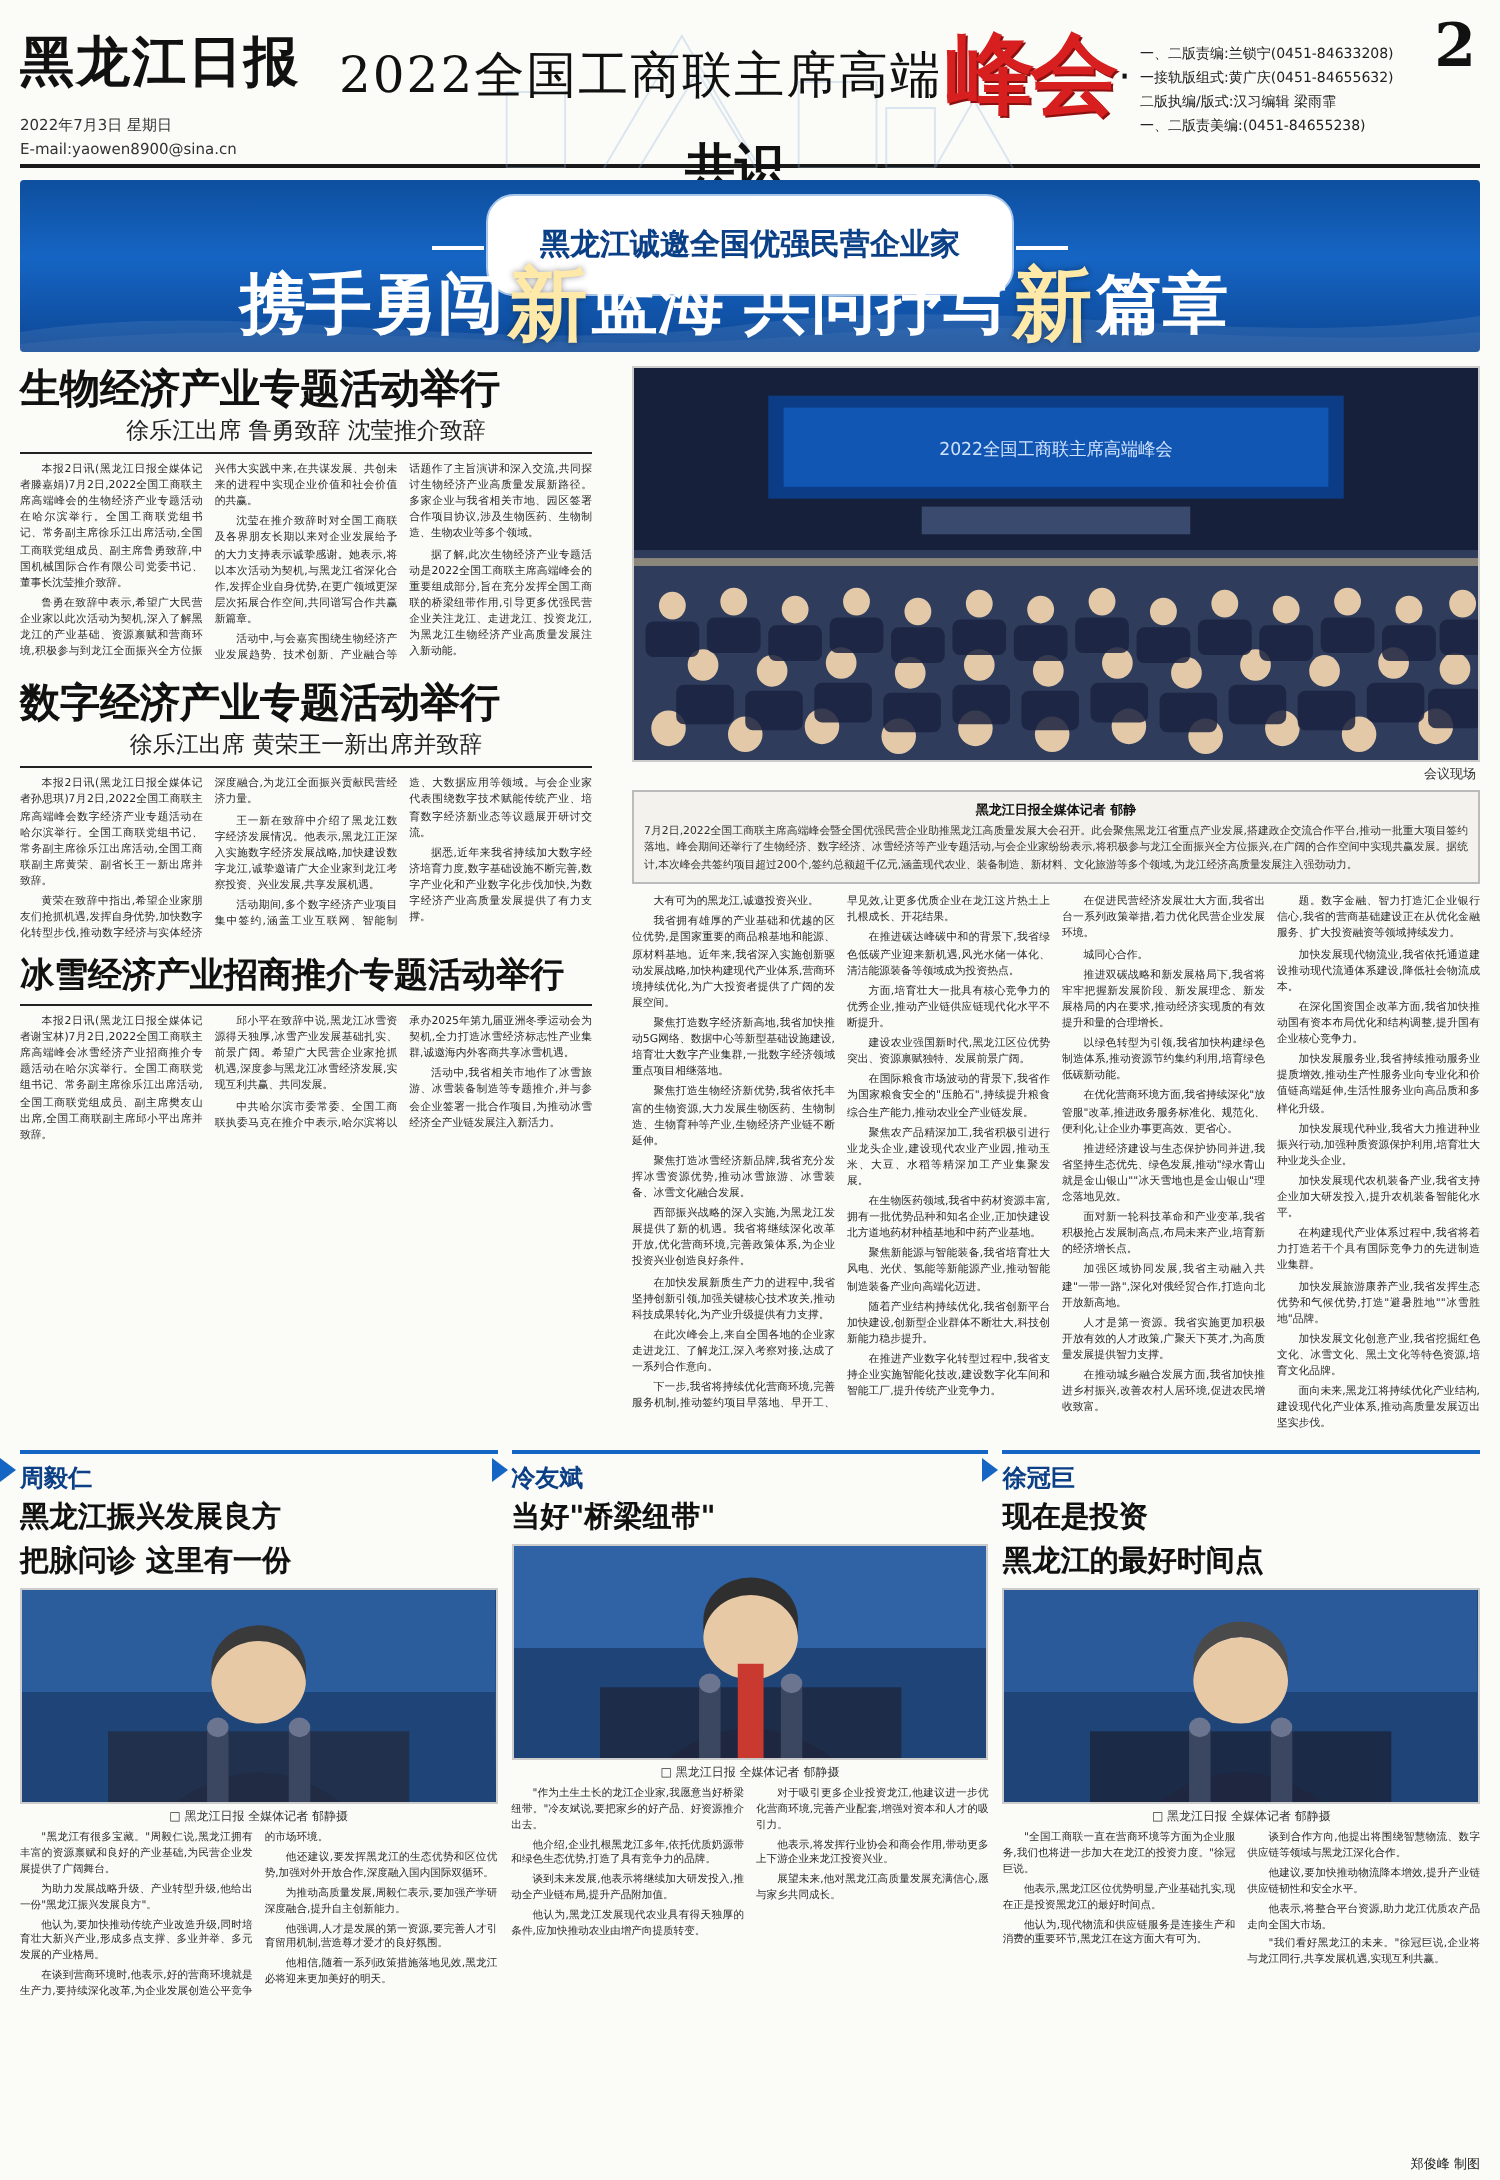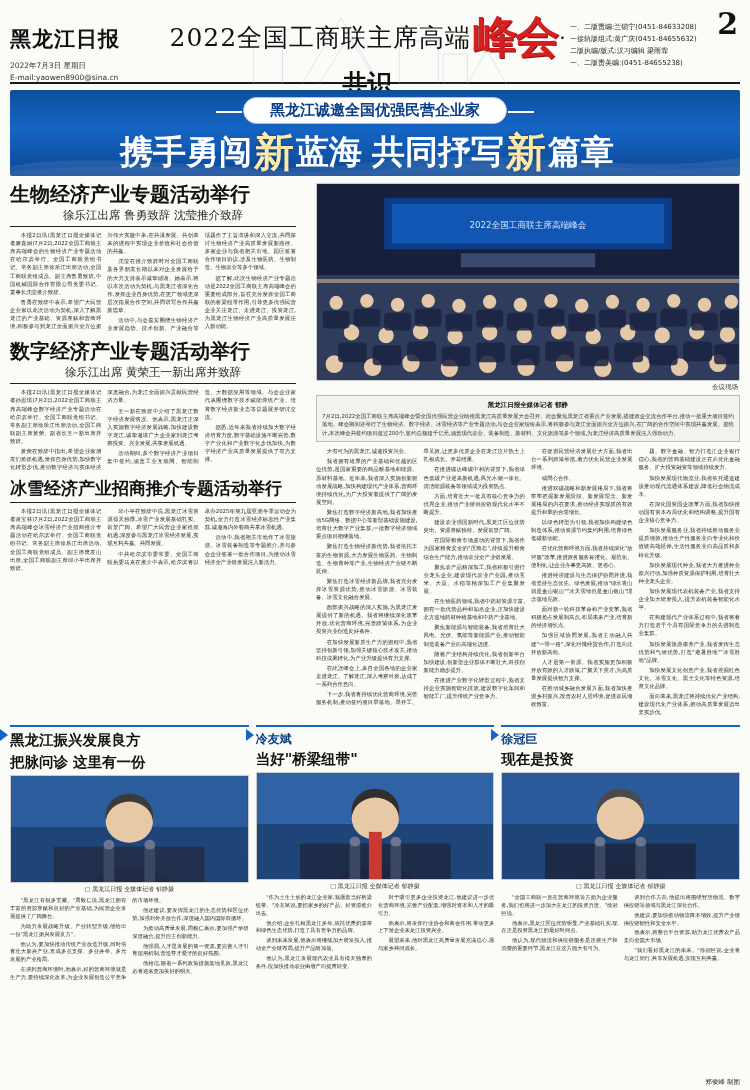--- a/index.html
+++ b/index.html
@@ -17,22 +17,22 @@
   
   .masthead {
     position:relative;
     height:78px;
     border-bottom:2px solid #1a1a1a;
     display:flex; align-items:flex-start;
   }
   .mast-left { width:155px; padding-top:4px; font-size:8px; line-height:1.6; color:#222; }
   .mast-logo {
     font-family:"DejaVu Serif", serif;
-    font-size:21px; font-weight:bold; letter-spacing:1px;
-    color:#111; margin-bottom:4px;margin-top:12px;
+    font-size:27px; font-weight:bold; letter-spacing:1px;
+    color:#111; margin-bottom:4px;
   }
   .mast-left .mrow { font-size:7.5px; color:#333; }
   .mast-center {
     flex:1; position:relative; text-align:center; padding-top:2px;
   }
   .mast-title-cn {
     font-family:"DejaVu Serif", serif;
     font-size:25px; font-weight:normal; letter-spacing:1px; color:#111;
     display:inline-block; vertical-align:middle;
   }
@@ -69,21 +69,21 @@
     height:86px;
     background:linear-gradient(180deg,#0e4f9e 0%, #1565c4 45%, #0d4795 100%);
     border-radius:2px;
     overflow:hidden;
   }
   .banner .ribbon {
     position:absolute; left:50%; top:7px; transform:translateX(-50%);
     background:#ffffff; color:#0b3f86;
     font-family:"DejaVu Serif", serif;
     font-weight:bold; font-size:15px;
-    padding:3px 26px; border-radius:14px;
+    padding:15px 26px; border-radius:14px;
     border:1px solid #a8c6ea;
     white-space:nowrap;
   }
   .banner .ribbon::before, .banner .ribbon::after {
     content:""; position:absolute; top:50%; width:26px; height:2px; background:#ffffff;
   }
   .banner .ribbon::before { left:-28px; }
   .banner .ribbon::after { right:-28px; }
   .banner-main {
     position:absolute; left:0; right:16px; top:35px;
@@ -406,20 +406,21 @@
           <p>面向未来,黑龙江将持续优化产业结构,建设现代化产业体系,推动高质量发展迈出坚实步伐。</p>
         </div>
 
       </div>
     </div>
 
     <div class="cards">
 
       <div class="card">
         <div class="card-arrow"></div>
+        <div class="card-name">周毅仁</div>
         <div class="card-quote">黑龙江振兴发展良方</div>
         <div class="card-quote">把脉问诊 这里有一份</div>
         <div class="card-photo">
           <svg width="100%" height="100%" viewBox="0 0 220 108" preserveAspectRatio="none">
             <rect width="220" height="108" fill="#1e4478"></rect>
             <rect x="0" y="0" width="220" height="52" fill="#2b5c9c"></rect>
             <rect x="40" y="72" width="140" height="36" fill="#20304d"></rect>
             <circle cx="110" cy="46" r="22" fill="#e8c9a6"></circle>
             <path d="M88 48 a22 22 0 0 1 44 0 v-8 a22 22 0 0 0 -44 0 z" fill="#3a3a3a"></path>
             <path d="M72 108 q38 -30 76 0 z" fill="#222b44"></path>
@@ -476,20 +477,21 @@
           <p>对于吸引更多企业投资龙江,他建议进一步优化营商环境,完善产业配套,增强对资本和人才的吸引力。</p>
           <p>他表示,将发挥行业协会和商会作用,带动更多上下游企业来龙江投资兴业。</p>
           <p>展望未来,他对黑龙江高质量发展充满信心,愿与家乡共同成长。</p>
         </div>
       </div>
 
       <div class="card">
         <div class="card-arrow"></div>
         <div class="card-name">徐冠巨</div>
         <div class="card-quote">现在是投资</div>
+        <div class="card-quote">黑龙江的最好时间点</div>
         <div class="card-photo">
           <svg width="100%" height="100%" viewBox="0 0 220 108" preserveAspectRatio="none">
             <rect width="220" height="108" fill="#1e4478"></rect>
             <rect x="0" y="0" width="220" height="52" fill="#2a5a9a"></rect>
             <rect x="40" y="72" width="140" height="36" fill="#1b2a46"></rect>
             <circle cx="110" cy="46" r="22" fill="#e8c9a6"></circle>
             <path d="M88 46 a22 22 0 0 1 44 0 v-8 a22 22 0 0 0 -44 0 z" fill="#4a4a4a"></path>
             <path d="M72 108 q38 -30 76 0 z" fill="#1e2640"></path>
             <rect x="86" y="70" width="10" height="38" fill="#3b4660"></rect>
             <rect x="124" y="70" width="10" height="38" fill="#3b4660"></rect>

